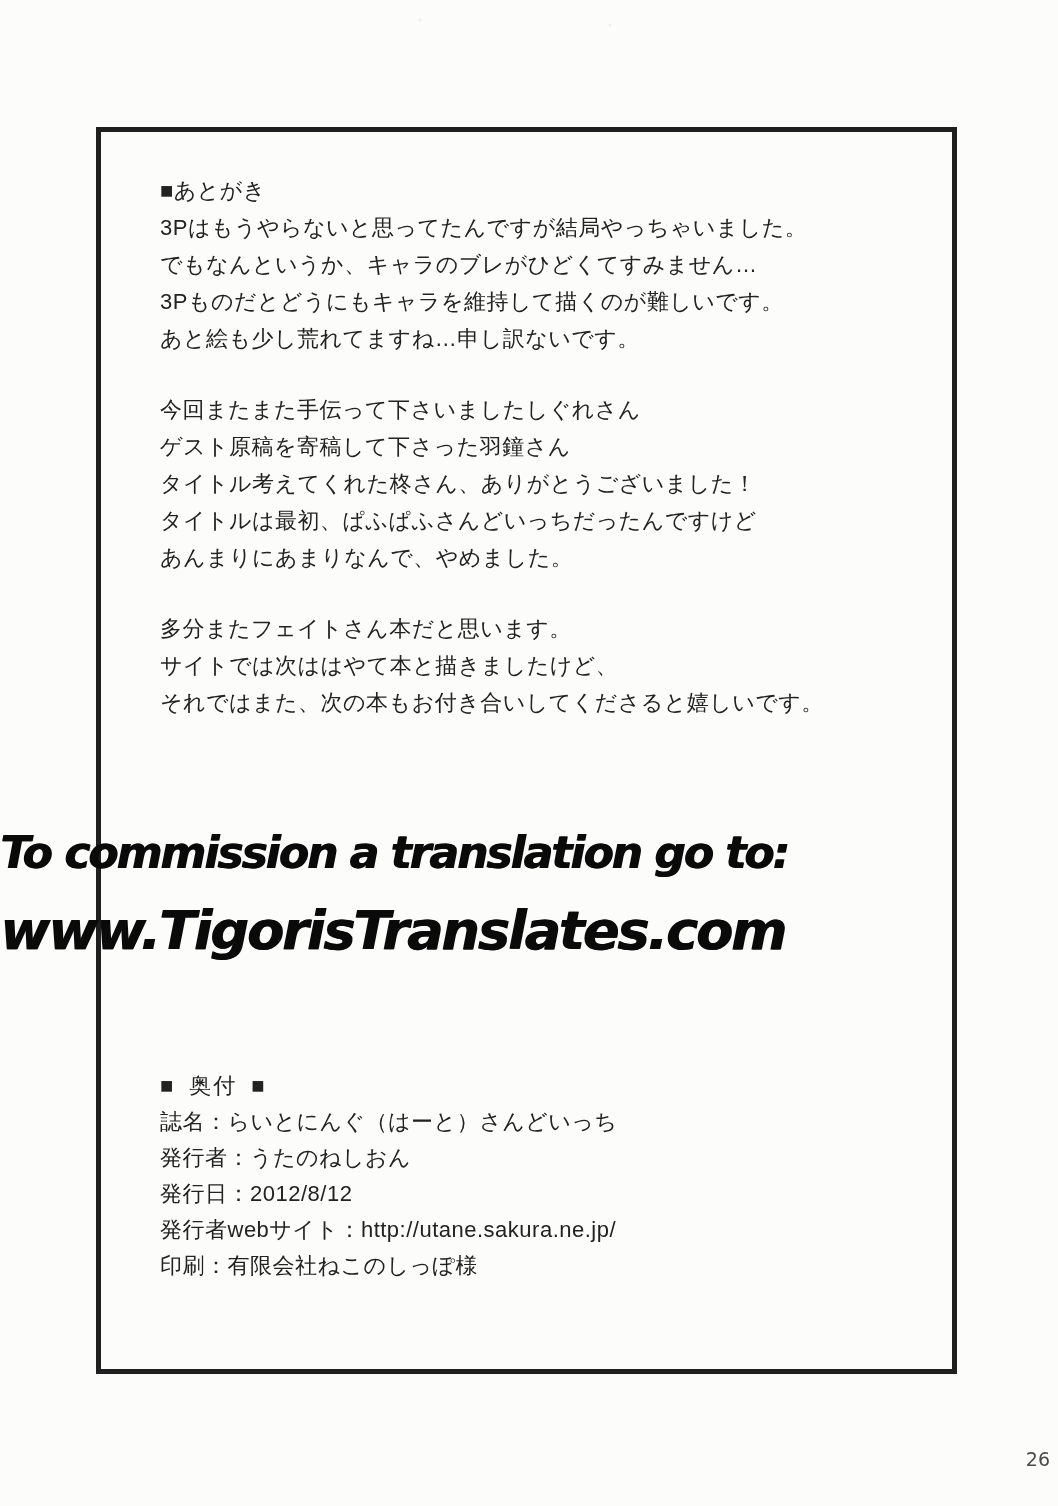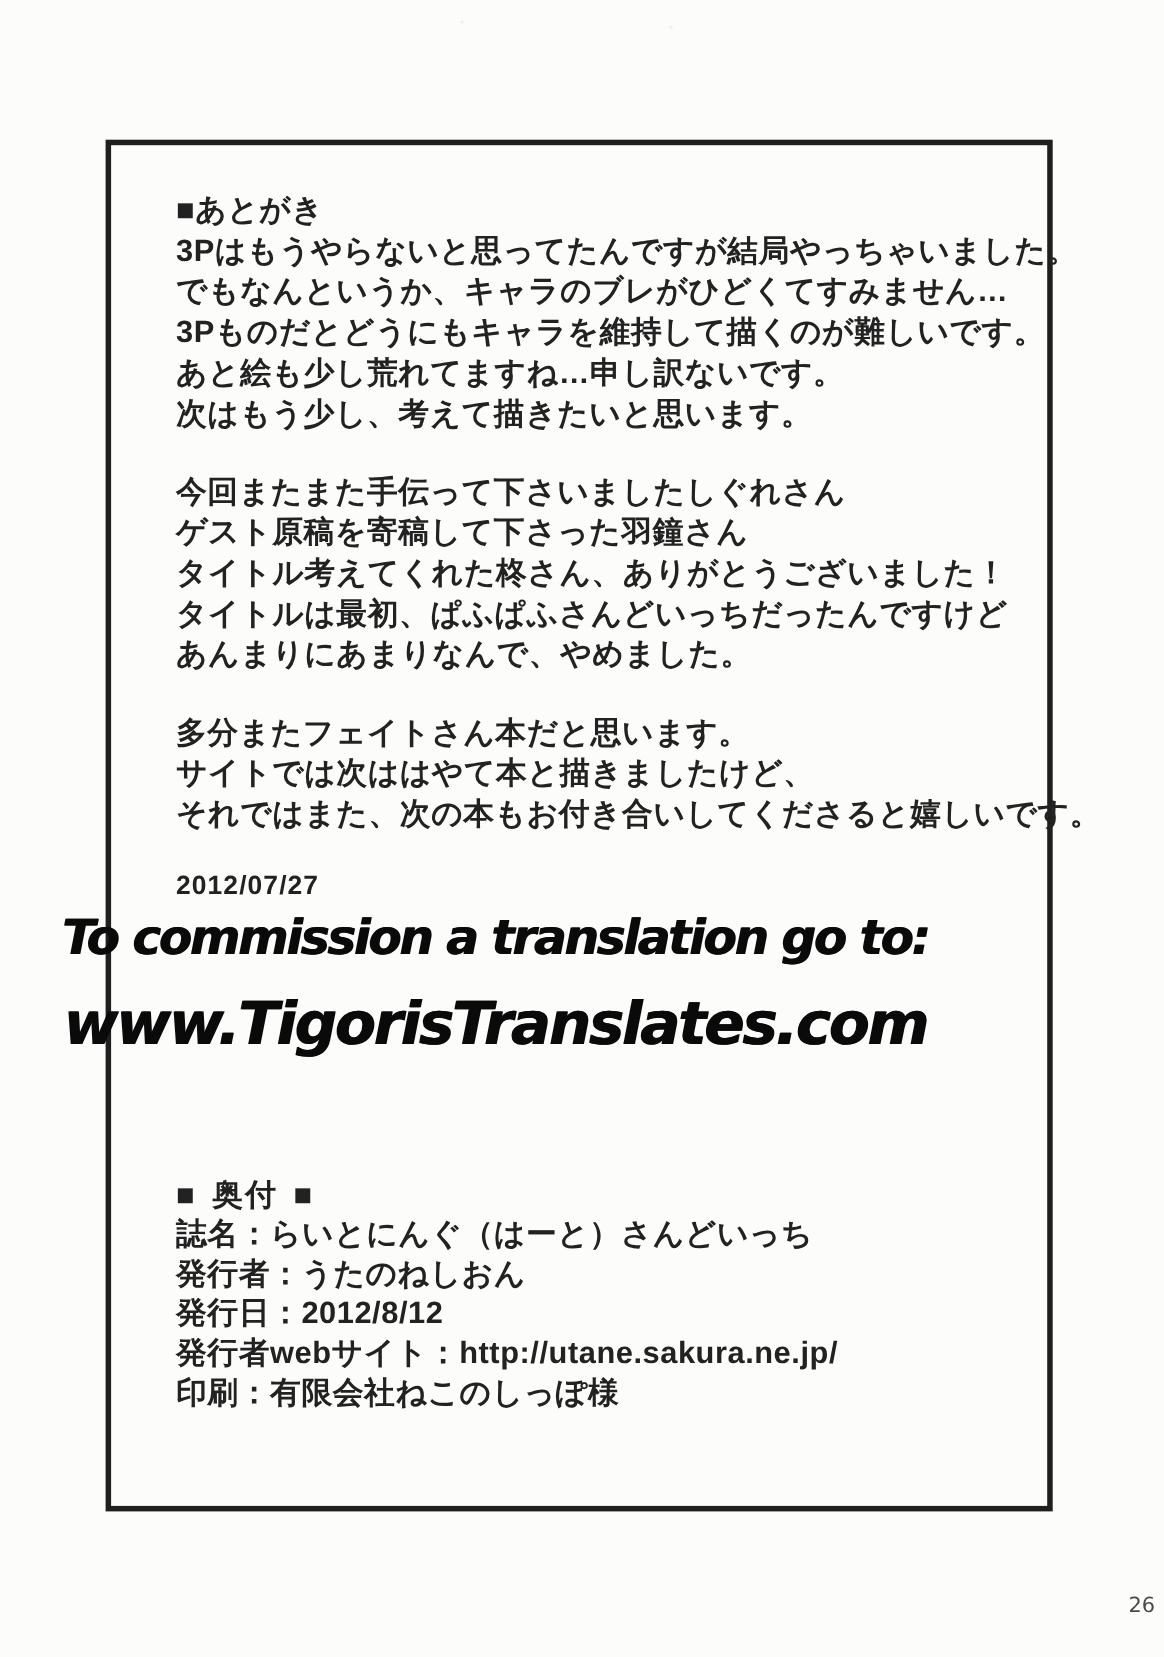--- a/index.html
+++ b/index.html
@@ -19,42 +19,42 @@
       #fcfcfa;
   }
   .frame{
     position:absolute;
     left:96px;top:127px;
     width:851px;height:1237px;
     border:5px solid #1f1f1f;
     background:transparent;
   }
   .jp{
-    font-weight:bold;
-    font-size:28px;
+    font-weight:normal;
+    font-size:22px;
     line-height:37px;
     letter-spacing:0.5px;
     white-space:nowrap;
     color:#222;
   }
   .afterword{
     position:absolute;
     left:160px;top:172px;
   }
   .afterword .para{margin:0 12px 34px 0;padding:0;}
   .afterword .heading-line{margin:0;}
   .marker{display:inline-block;}
   .date-line{
     font-weight:bold;font-size:24px;letter-spacing:1px;
     color:#222;white-space:nowrap;
   }
   .notice{
     position:absolute;
     left:0;top:812px;width:900px;
-    text-align:center;
+    text-align:left;
     font-family:"DejaVu Sans","Liberation Sans",sans-serif;
     font-weight:bold;font-style:italic;
     color:#0a0a0a;
   }
   .notice .l1{
     font-size:44px;line-height:82px;letter-spacing:-2px;
     text-shadow:1px 0 0 #0a0a0a;
     white-space:nowrap;
   }
   .notice .l2{
@@ -86,38 +86,36 @@
   <div class="afterword">
     <div class="jp heading-line">
       <span class="marker">■</span><span>あとがき</span>
     </div>
 
     <div class="para">
       <div class="jp">3Pはもうやらないと思ってたんですが結局やっちゃいました。</div>
       <div class="jp">でもなんというか、キャラのブレがひどくてすみません…</div>
       <div class="jp">3Pものだとどうにもキャラを維持して描くのが難しいです。</div>
       <div class="jp">あと絵も少し荒れてますね…申し訳ないです。</div>
-      <div class="jp">次はもう少し、考えて描きたいと思います。</div>
     </div>
 
     <div class="para">
       <div class="jp">今回またまた手伝って下さいましたしぐれさん</div>
       <div class="jp">ゲスト原稿を寄稿して下さった羽鐘さん</div>
       <div class="jp">タイトル考えてくれた柊さん、ありがとうございました！</div>
       <div class="jp">タイトルは最初、ぱふぱふさんどいっちだったんですけど</div>
       <div class="jp">あんまりにあまりなんで、やめました。</div>
     </div>
 
     <div class="para">
       <div class="jp">多分またフェイトさん本だと思います。</div>
       <div class="jp">サイトでは次ははやて本と描きましたけど、</div>
       <div class="jp">それではまた、次の本もお付き合いしてくださると嬉しいです。</div>
     </div>
 
-    <div class="date-line">2012/07/27</div>
   </div>
 
   <div class="notice">
     <div class="l1">To commission a translation go to:</div>
     <div class="l2">www.TigorisTranslates.com</div>
   </div>
 
   <div class="colophon">
     <div class="jp heading">
       <span class="marker">■</span><span class="title">奥付</span><span class="marker">■</span>

